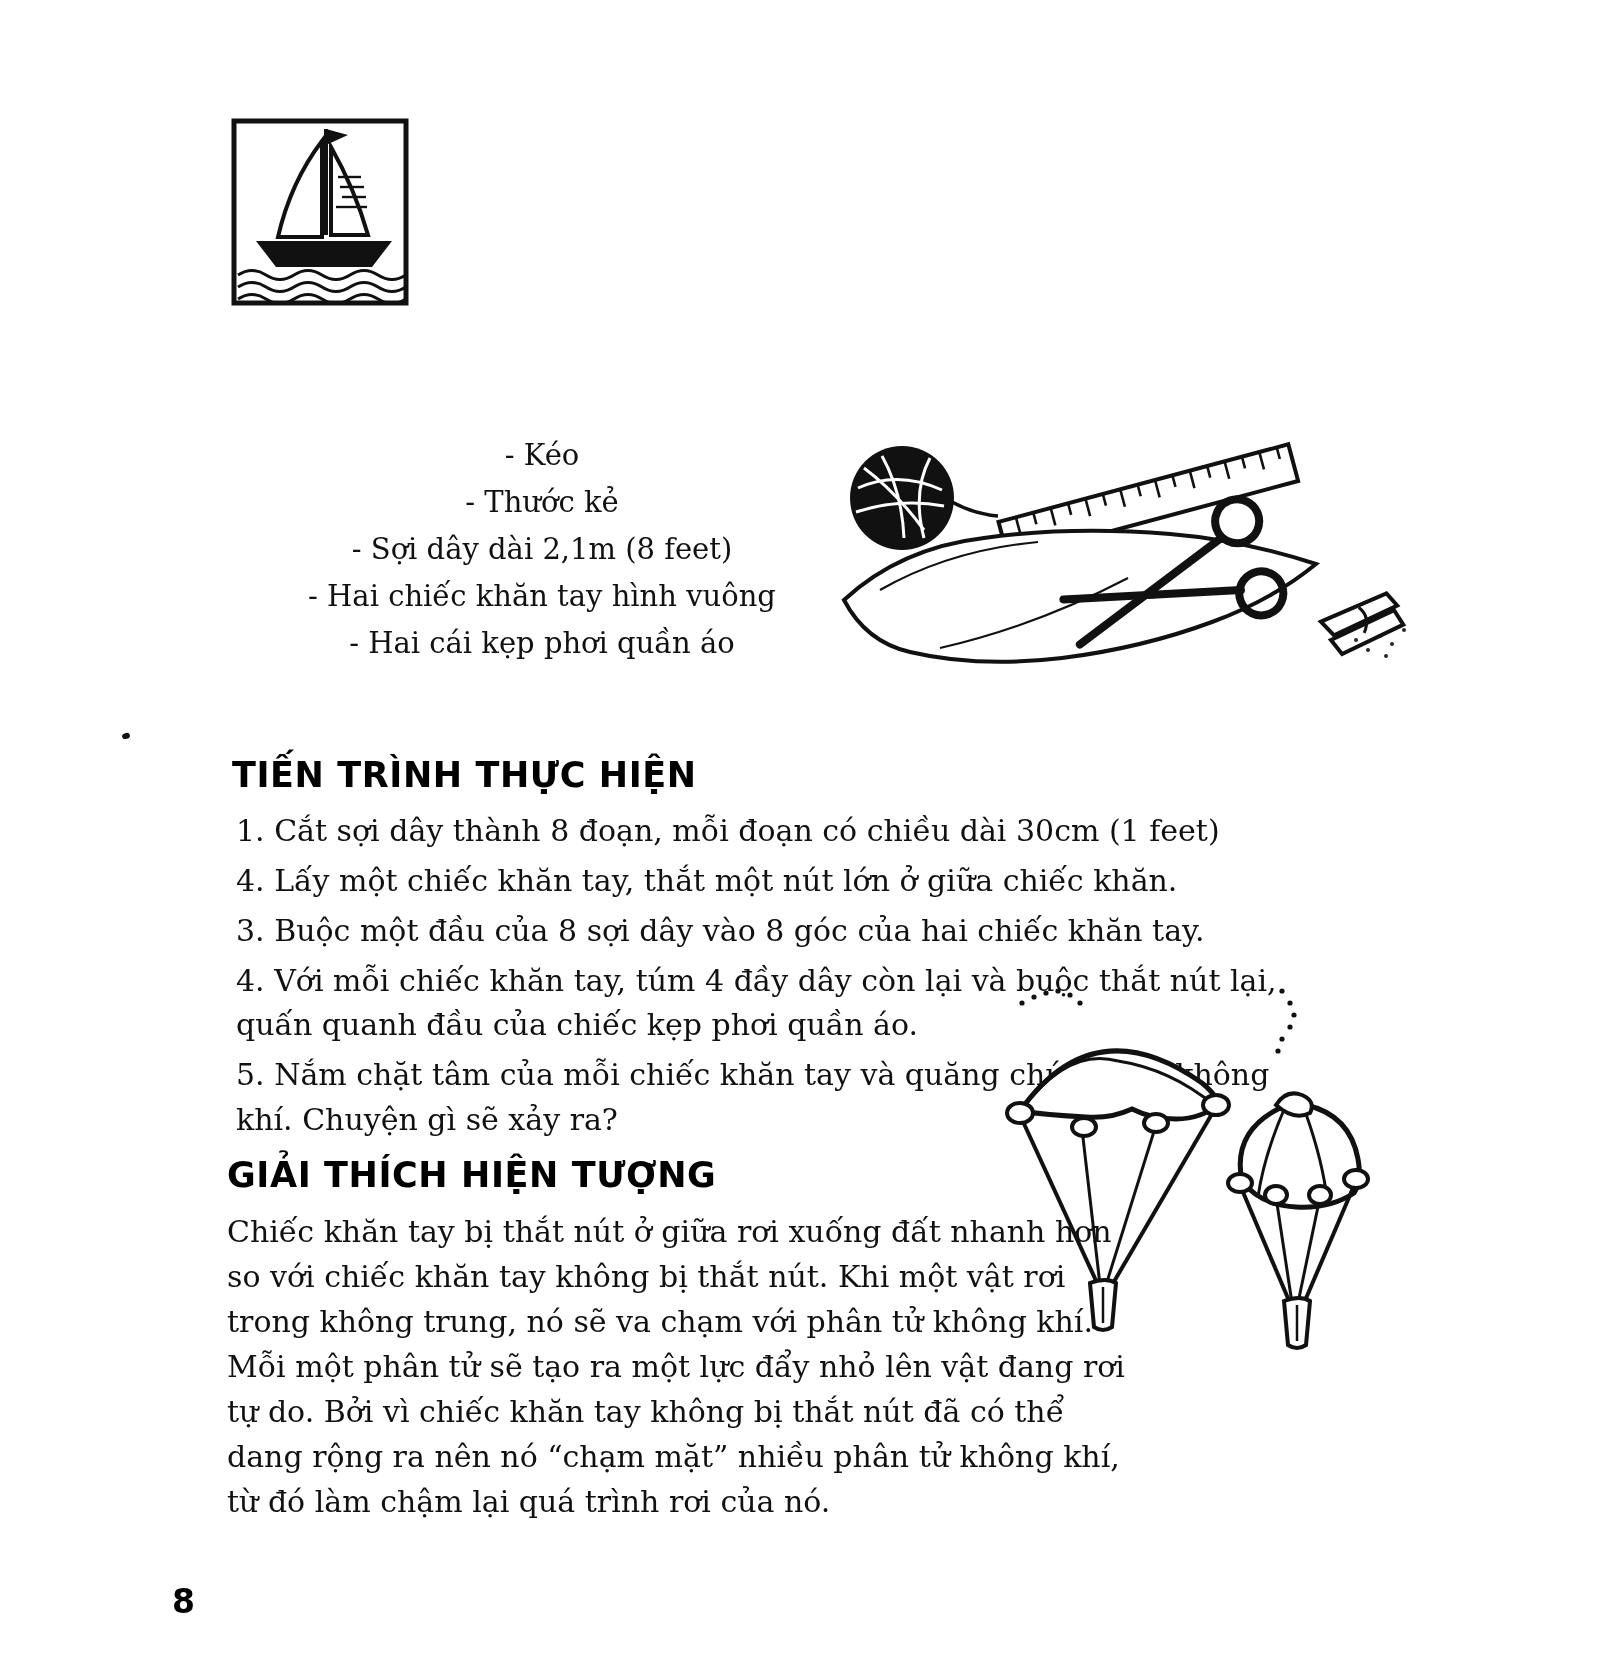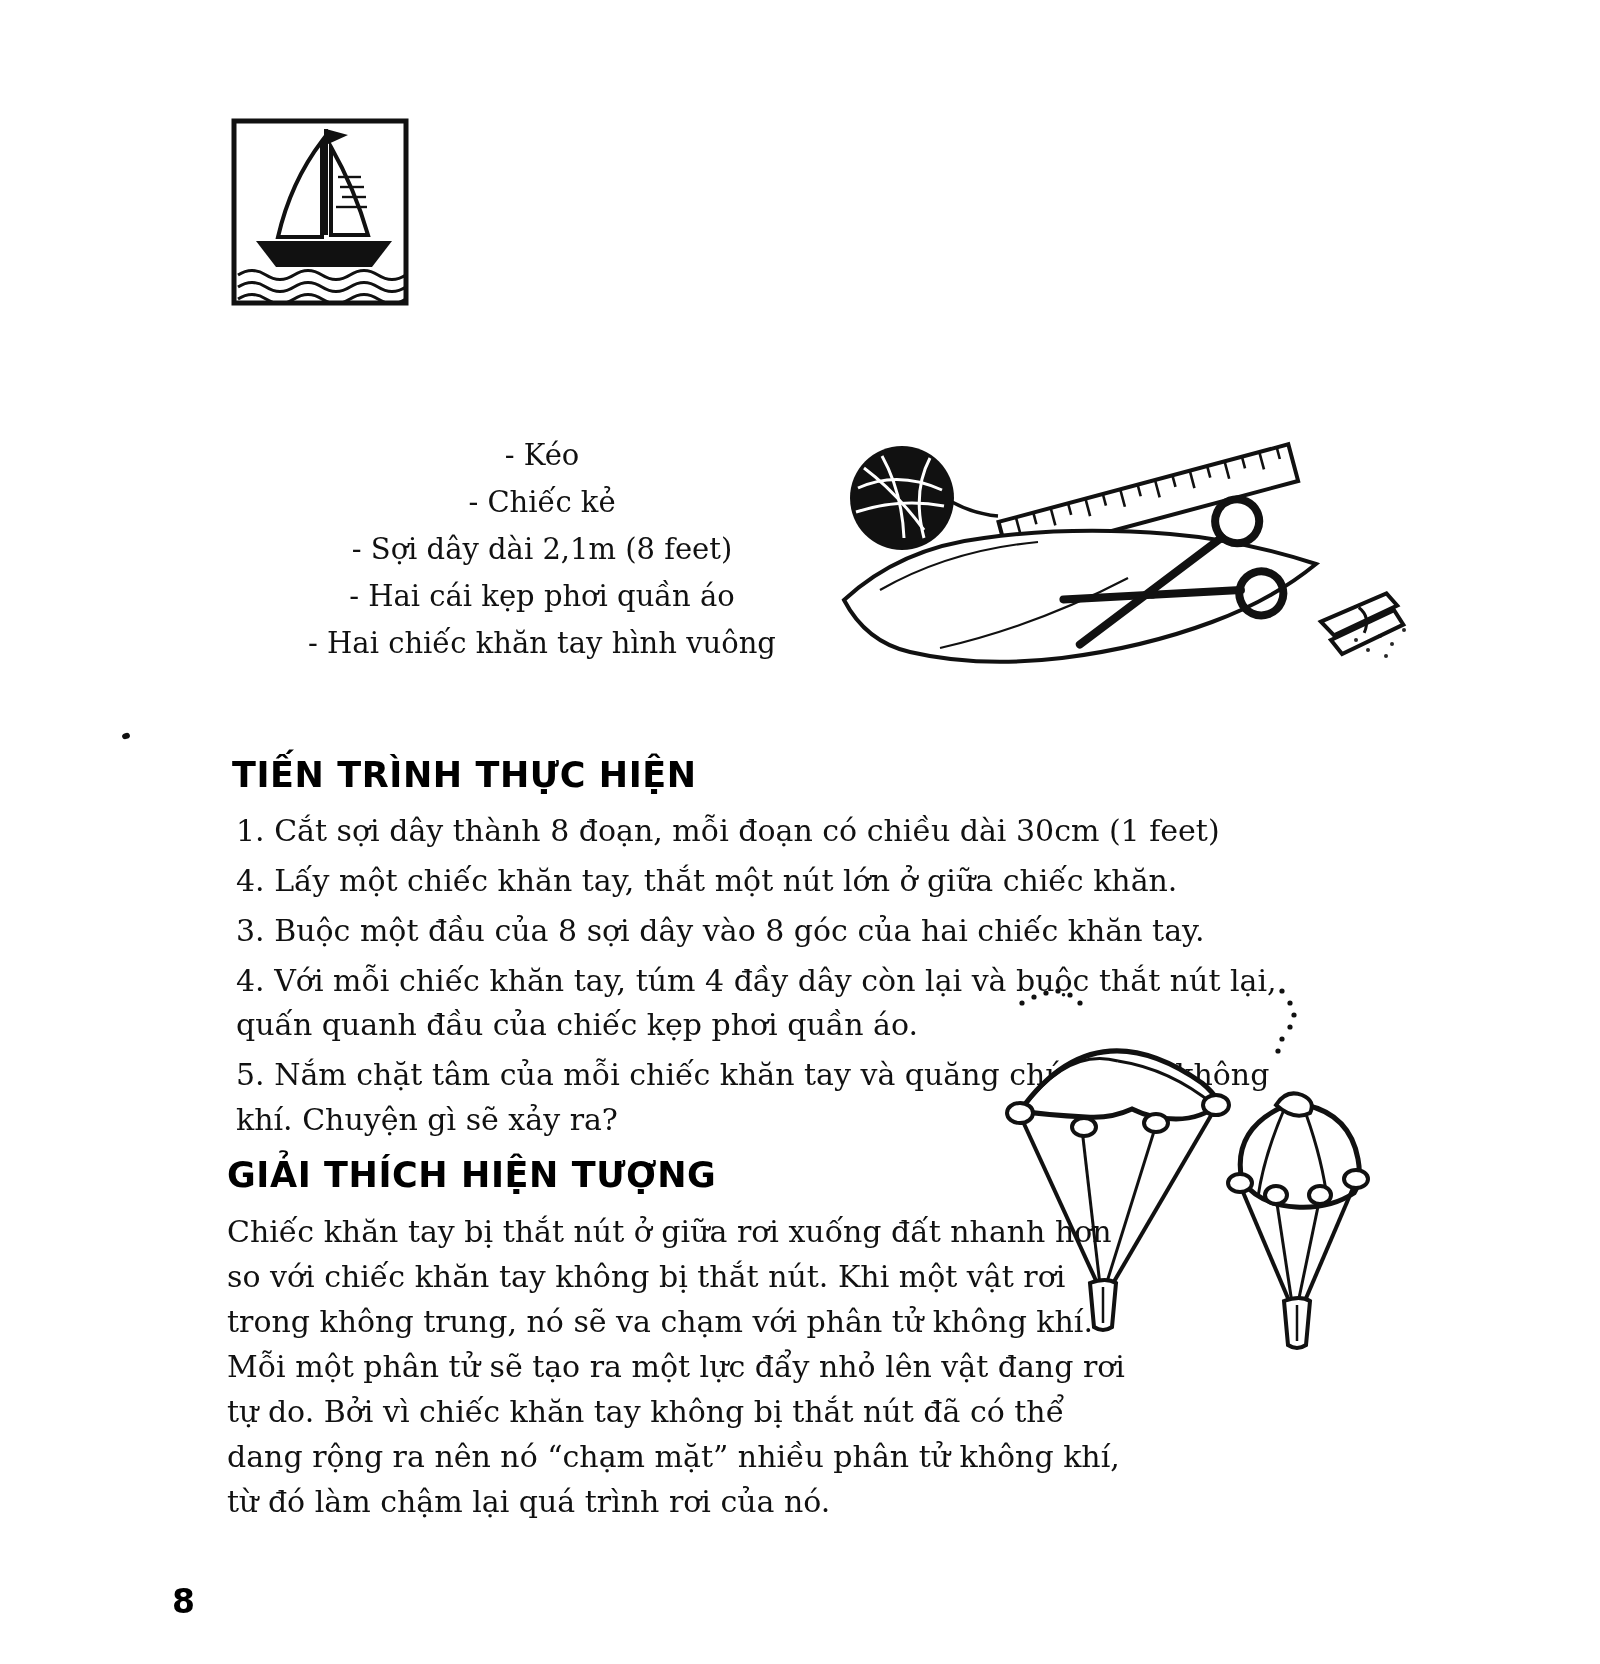--- a/index.html
+++ b/index.html
@@ -189,24 +189,24 @@
           <path d="M8 184 q14 -9 28 0 t28 0 t28 0 t28 0 t28 0 t28 0"></path>
         </g>
       </svg>
     </div>
 
   </div>
 
   <div class="materials">
     <ul>
       <li>- Kéo</li>
-      <li>- Chiếc kẻ</li>
+      <li>- Thước kẻ</li>
       <li>- Sợi dây dài 2,1m (8 feet)</li>
+      <li>- Hai chiếc khăn tay hình vuông</li>
       <li>- Hai cái kẹp phơi quần áo</li>
-      <li>- Hai chiếc khăn tay hình vuông</li>
     </ul>
   </div>
 
   <div class="illus-materials">
     <svg viewBox="0 0 620 290" width="620" height="290" aria-hidden="true">
 
       <g>
         <circle cx="82" cy="58" r="52" fill="#111"></circle>
         <g stroke="#fff" stroke-width="3" fill="none">
           <path d="M44 28 q32 24 60 62"></path>

